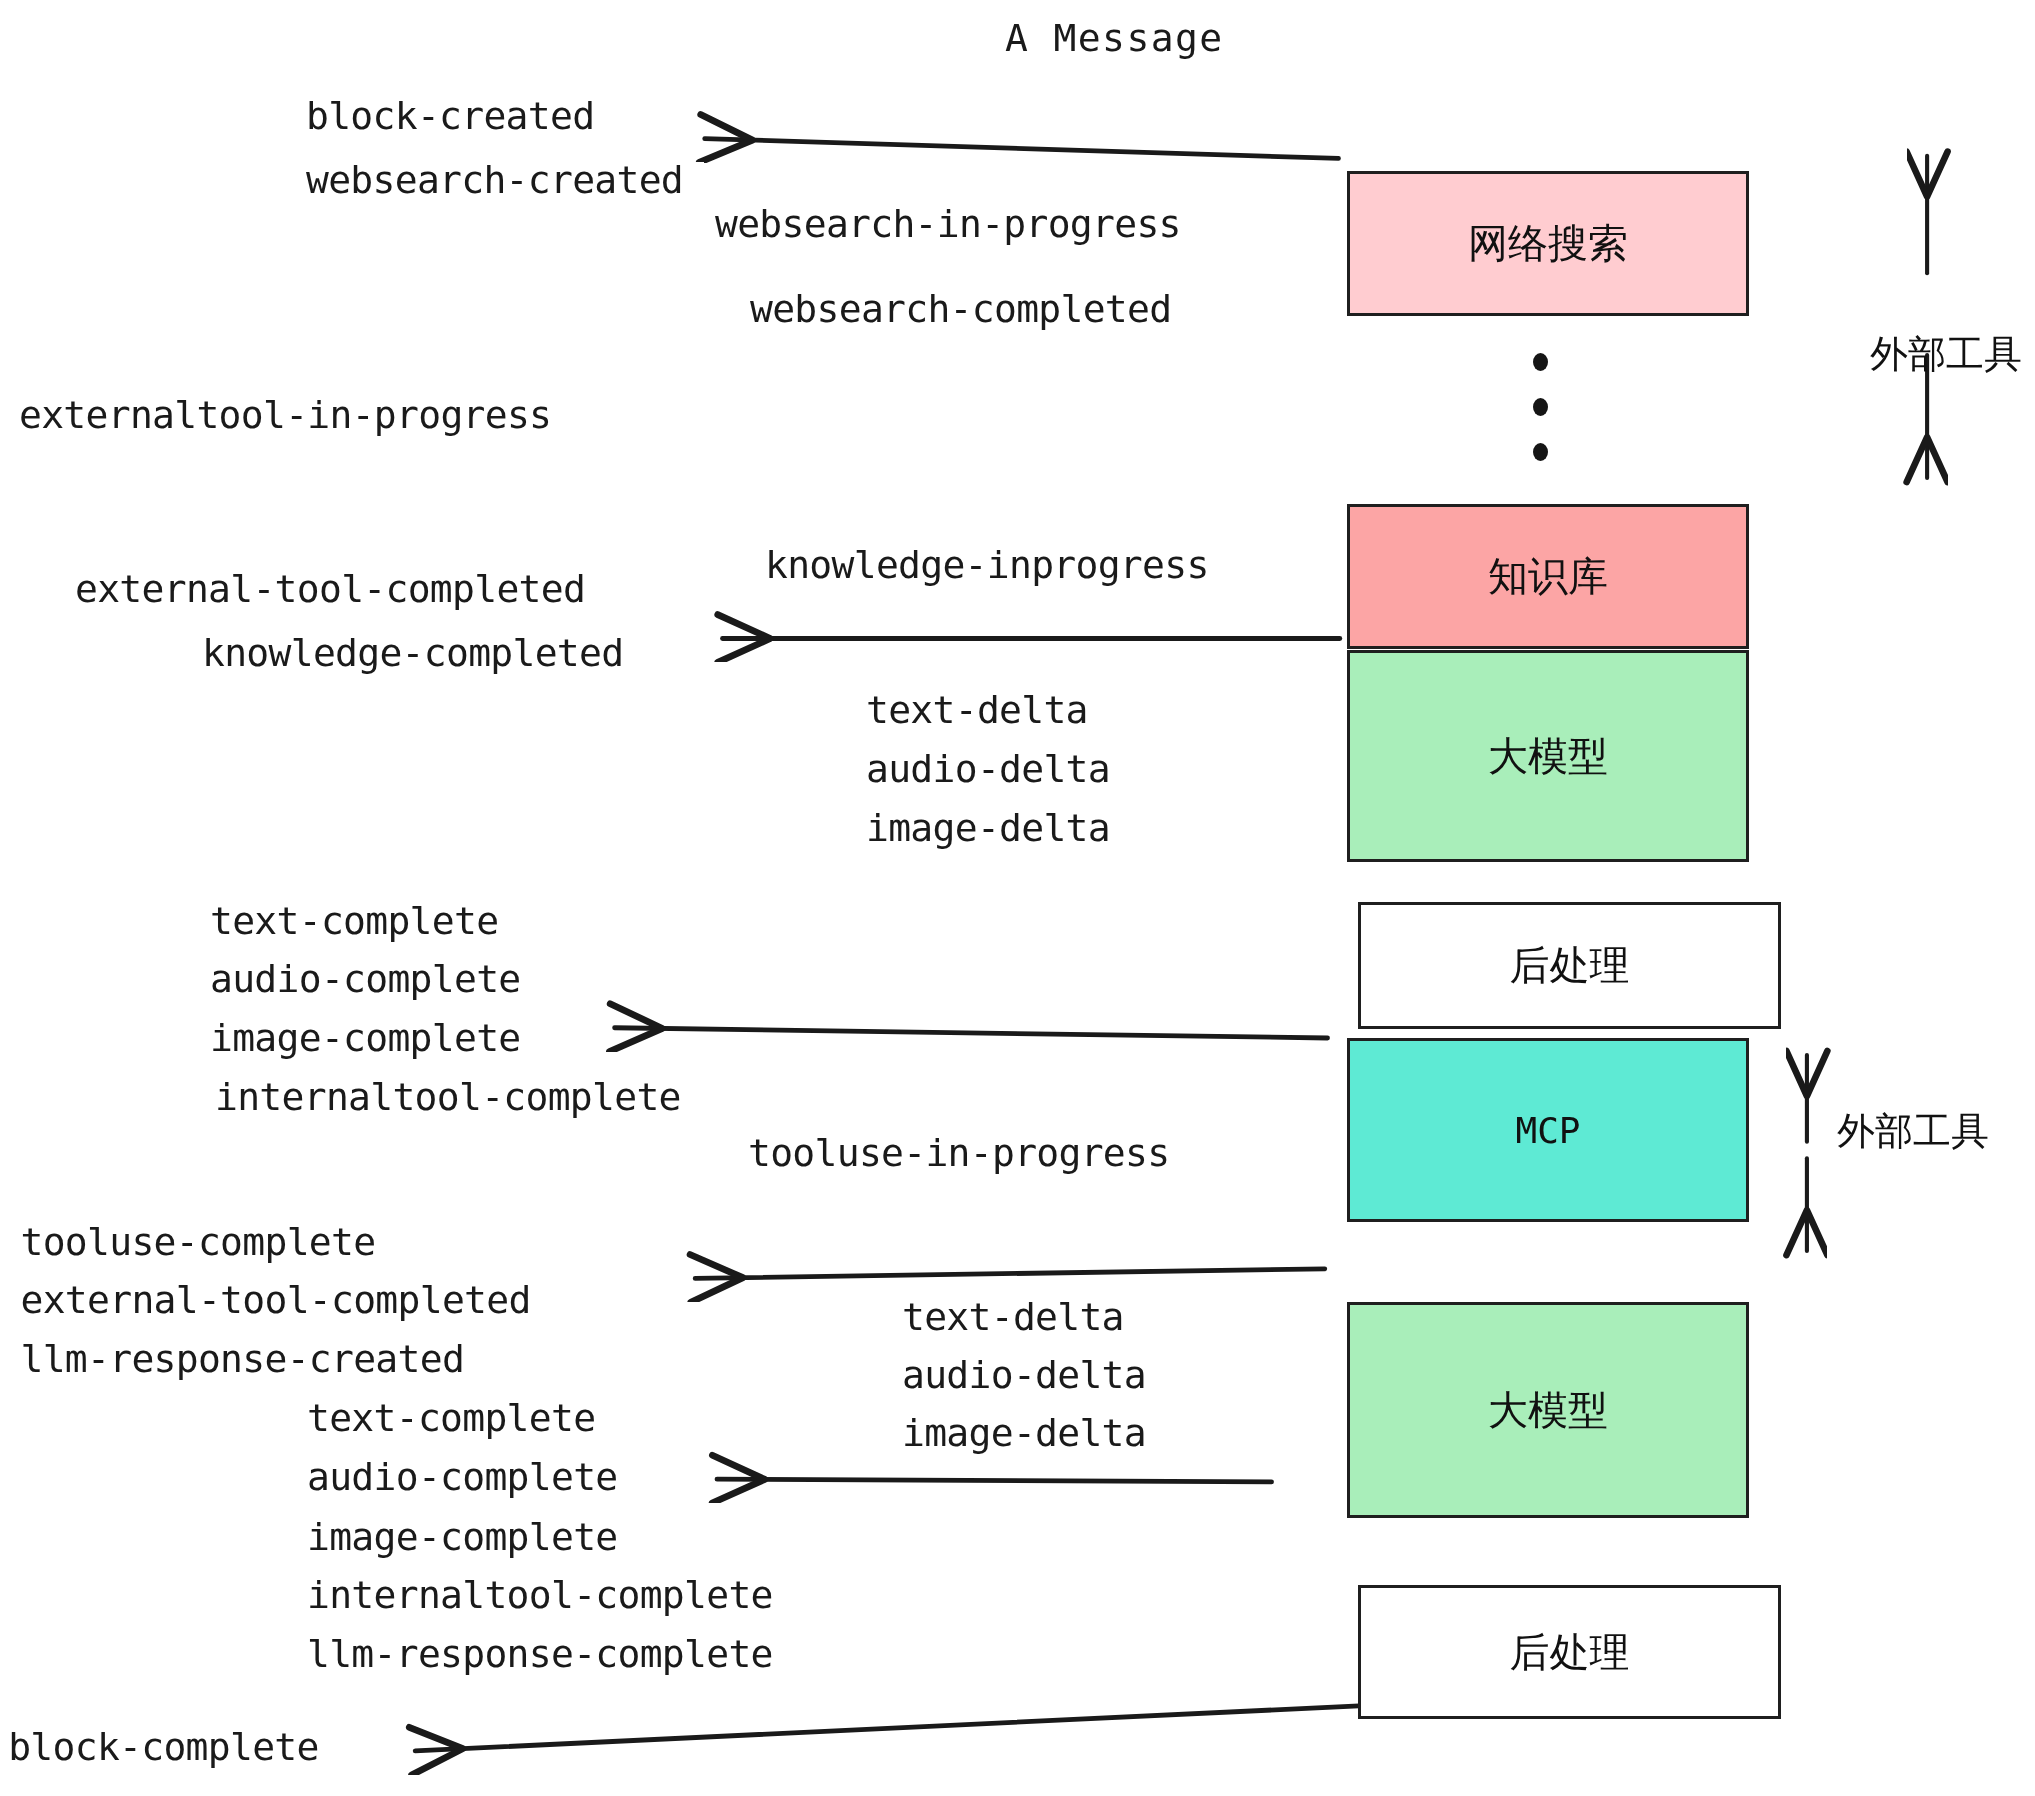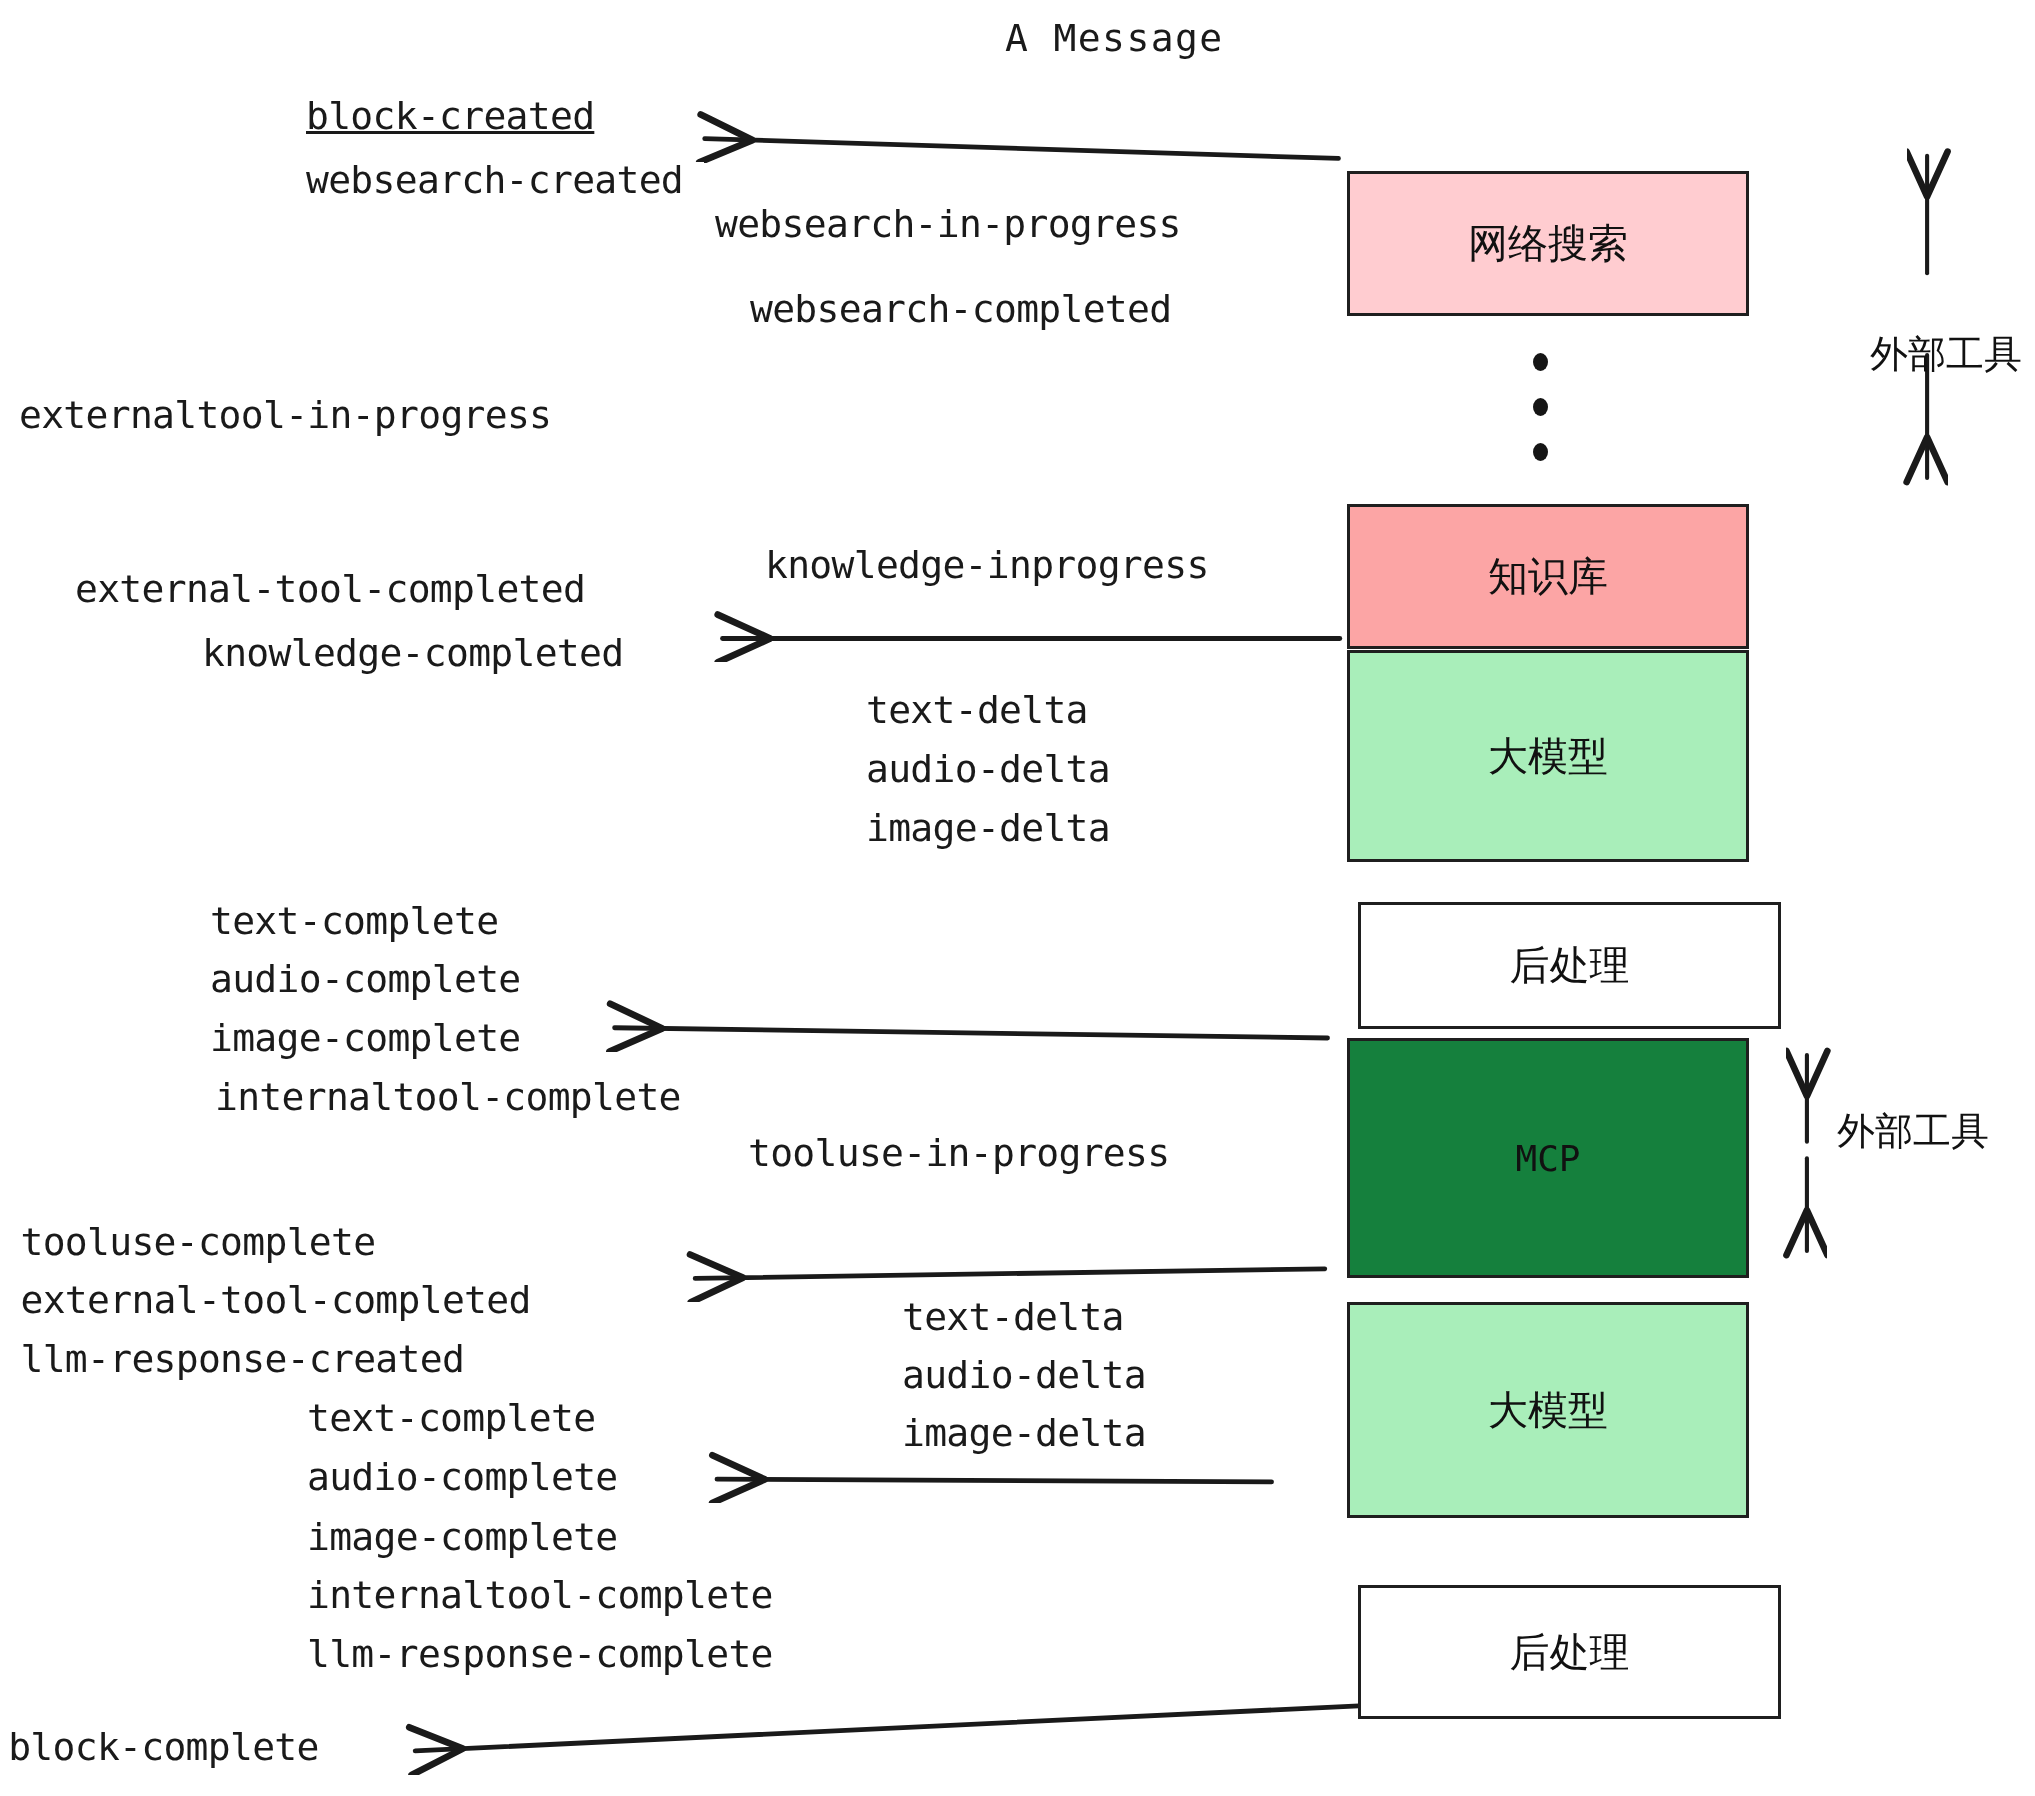--- a/index.html
+++ b/index.html
@@ -106,27 +106,27 @@
       <div class="dot" style="left: 1533px; top: 353px;"></div>
       <div class="dot" style="left: 1533px; top: 398px;"></div>
       <div class="dot" style="left: 1533px; top: 443px;"></div>
     </div>
 
   <div id="nodes-layer">
       <div class="boxnode" style="left: 1347px; top: 171px; width: 402px; height: 145px; background: rgb(255, 204, 208); border-color: rgb(31, 31, 31);">网络搜索</div>
       <div class="boxnode" style="left: 1347px; top: 504px; width: 402px; height: 145px; background: #fca5a5; border-color: rgb(31, 31, 31);">知识库</div>
       <div class="boxnode" style="left: 1347px; top: 650px; width: 402px; height: 212px; background: rgb(169, 238, 186); border-color: rgb(31, 31, 31);">大模型</div>
       <div class="boxnode" style="left: 1358px; top: 902px; width: 423px; height: 127px; background: rgb(255, 255, 255); border-color: rgb(31, 31, 31);">后处理</div>
-      <div class="boxnode mono" style="left: 1347px; top: 1038px; width: 402px; height: 240px; background: #15803d; border-color: rgb(31, 31, 31);">MCP</div>
+      <div class="boxnode mono" style="left: 1347px; top: 1038px; width: 402px; height: 184px; background: #5eead4; border-color: rgb(31, 31, 31);">MCP</div>
       <div class="boxnode" style="left: 1347px; top: 1302px; width: 402px; height: 216px; background: rgb(169, 238, 186); border-color: rgb(31, 31, 31);">大模型</div>
       <div class="boxnode" style="left: 1358px; top: 1585px; width: 423px; height: 134px; background: rgb(255, 255, 255); border-color: rgb(31, 31, 31);">后处理</div>
     </div>
 
   <div id="events-layer">
-      <div class="evt" style="left: 306px; top: 97px; text-decoration: underline;">block-created</div>
+      <div class="evt" style="left: 306px; top: 97px;">block-created</div>
       <div class="evt" style="left: 306px; top: 161px;">websearch-created</div>
       <div class="evt" style="left: 715px; top: 205px;">websearch-in-progress</div>
       <div class="evt" style="left: 750px; top: 290px;">websearch-completed</div>
       <div class="evt" style="left: 19px; top: 396px;">externaltool-in-progress</div>
       <div class="evt" style="left: 765px; top: 546px;">knowledge-inprogress</div>
       <div class="evt" style="left: 75px; top: 570px;">external-tool-completed</div>
       <div class="evt" style="left: 190px; top: 634px; margin-left: 12px;">knowledge-completed</div>
       <div class="evt" style="left: 866px; top: 691px;">text-delta</div>
       <div class="evt" style="left: 866px; top: 750px;">audio-delta</div>
       <div class="evt" style="left: 866px; top: 809px;">image-delta</div>

